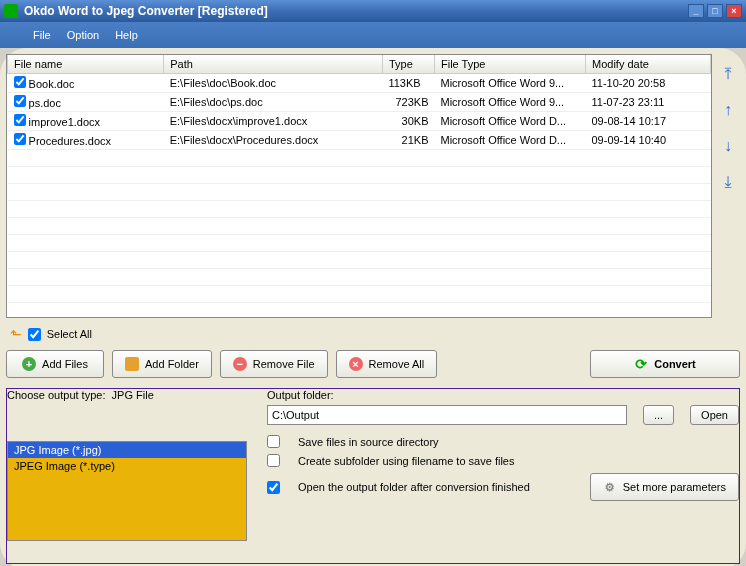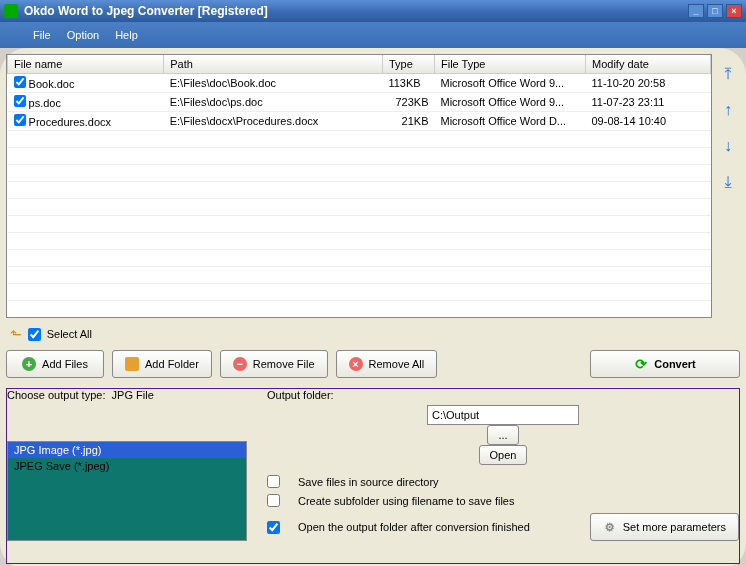--- a/index.html
+++ b/index.html
@@ -43,25 +43,25 @@
 .btn .minus { background: #e66; }
 .btn .x { background: #e66; }
 .btn .conv { color: #0a0; background: none; font-size:14px; }
 .btn .gear { color: #888; background:none; }
 .spacer { flex: 1; }
 
 .bottompanel { border: 1px solid #4c1d95; background: #ece9d8; display: flex; gap: 20px; flex: 1; }
 .leftcol { width: 240px; }
 .rightcol { flex: 1; }
 .label { margin-bottom: 4px; }
-.typelist { background: #0f766e; border: 1px solid #888; height: 100px; margin-top: 40px; }
+.typelist { background: #eab308; border: 1px solid #888; height: 100px; margin-top: 40px; }
 .typelist .opt { padding: 2px 6px; cursor: pointer; }
 .typelist .opt.sel { background: #2a5fd6; color: #fff; }
 
-.outrow { display: flex; gap: 0; align-items: center; margin-bottom: 10px; flex-direction: column; }
+.outrow { display: flex; gap: 16px; align-items: center; margin-bottom: 10px; }
 .outrow input[type=text] { flex: 1; border: 1px solid #888; padding: 3px 4px; font-size: 11px; }
 .smallbtn { background: linear-gradient(to bottom, #fff, #e8e8e0); border: 1px solid #888; border-radius: 3px; padding: 3px 10px; cursor: pointer; font-size: 11px; }
 
 .checkrow { display: flex; align-items: center; gap: 18px; margin: 6px 0; }
 .checkrow input { width: 13px; height: 13px; }
 </style>
 </head>
 <body>
 
 <div class="titlebar">
@@ -101,25 +101,32 @@
     <td class="col-date">11-10-20 20:58</td>
             </tr>
             <tr>
               <td class="col-name"><input type="checkbox" class="chk" checked="" style=""> ps.doc</td>
     <td class="col-path">E:\Files\doc\ps.doc</td>
     <td class="col-size" style="text-align:right">723KB</td>
     <td class="col-type">Microsoft Office Word 9...</td>
     <td class="col-date">11-07-23 23:11</td>
             </tr>
             <tr>
+              <td class="col-name"><input type="checkbox" class="chk" checked="" style=""> improve1.docx</td>
+    <td class="col-path">E:\Files\docx\improve1.docx</td>
+    <td class="col-size" style="text-align:right">30KB</td>
+    <td class="col-type">Microsoft Office Word D...</td>
+    <td class="col-date">09-08-14 10:17</td>
+            </tr>
+            <tr>
               <td class="col-name"><input type="checkbox" class="chk" checked="" style=""> Procedures.docx</td>
     <td class="col-path">E:\Files\docx\Procedures.docx</td>
     <td class="col-size" style="text-align:right">21KB</td>
     <td class="col-type">Microsoft Office Word D...</td>
-    <td class="col-date">09-08-14 10:40</td>
+    <td class="col-date">09-09-14 10:40</td>
             </tr>
             <tr>
               <td>&nbsp;</td>
               <td></td>
               <td></td>
               <td></td>
               <td></td>
             </tr>
             <tr>
               <td>&nbsp;</td>
@@ -223,21 +230,21 @@
         <span class="bicon conv">⟳</span>
         <b>Convert</b>
       </div>
   </div>
 
   <div class="bottompanel">
     <div class="leftcol">
       <div class="label"><span>Choose output type:</span>&nbsp;&nbsp;<span>JPG File</span></div>
       <div class="typelist" id="typelist">
           <div class="opt sel">JPG Image (*.jpg)</div>
-          <div class="opt">JPEG Save (*.jpeg)</div>
+          <div class="opt">JPEG Image (*.type)</div>
         </div>
     </div>
     <div class="rightcol">
       <div class="label">Output folder:</div>
       <div class="outrow">
         <input type="text" value="C:\Output" style="">
         <div class="smallbtn">...</div>
         <div class="smallbtn">Open</div>
       </div>
       <div class="checkrow">

